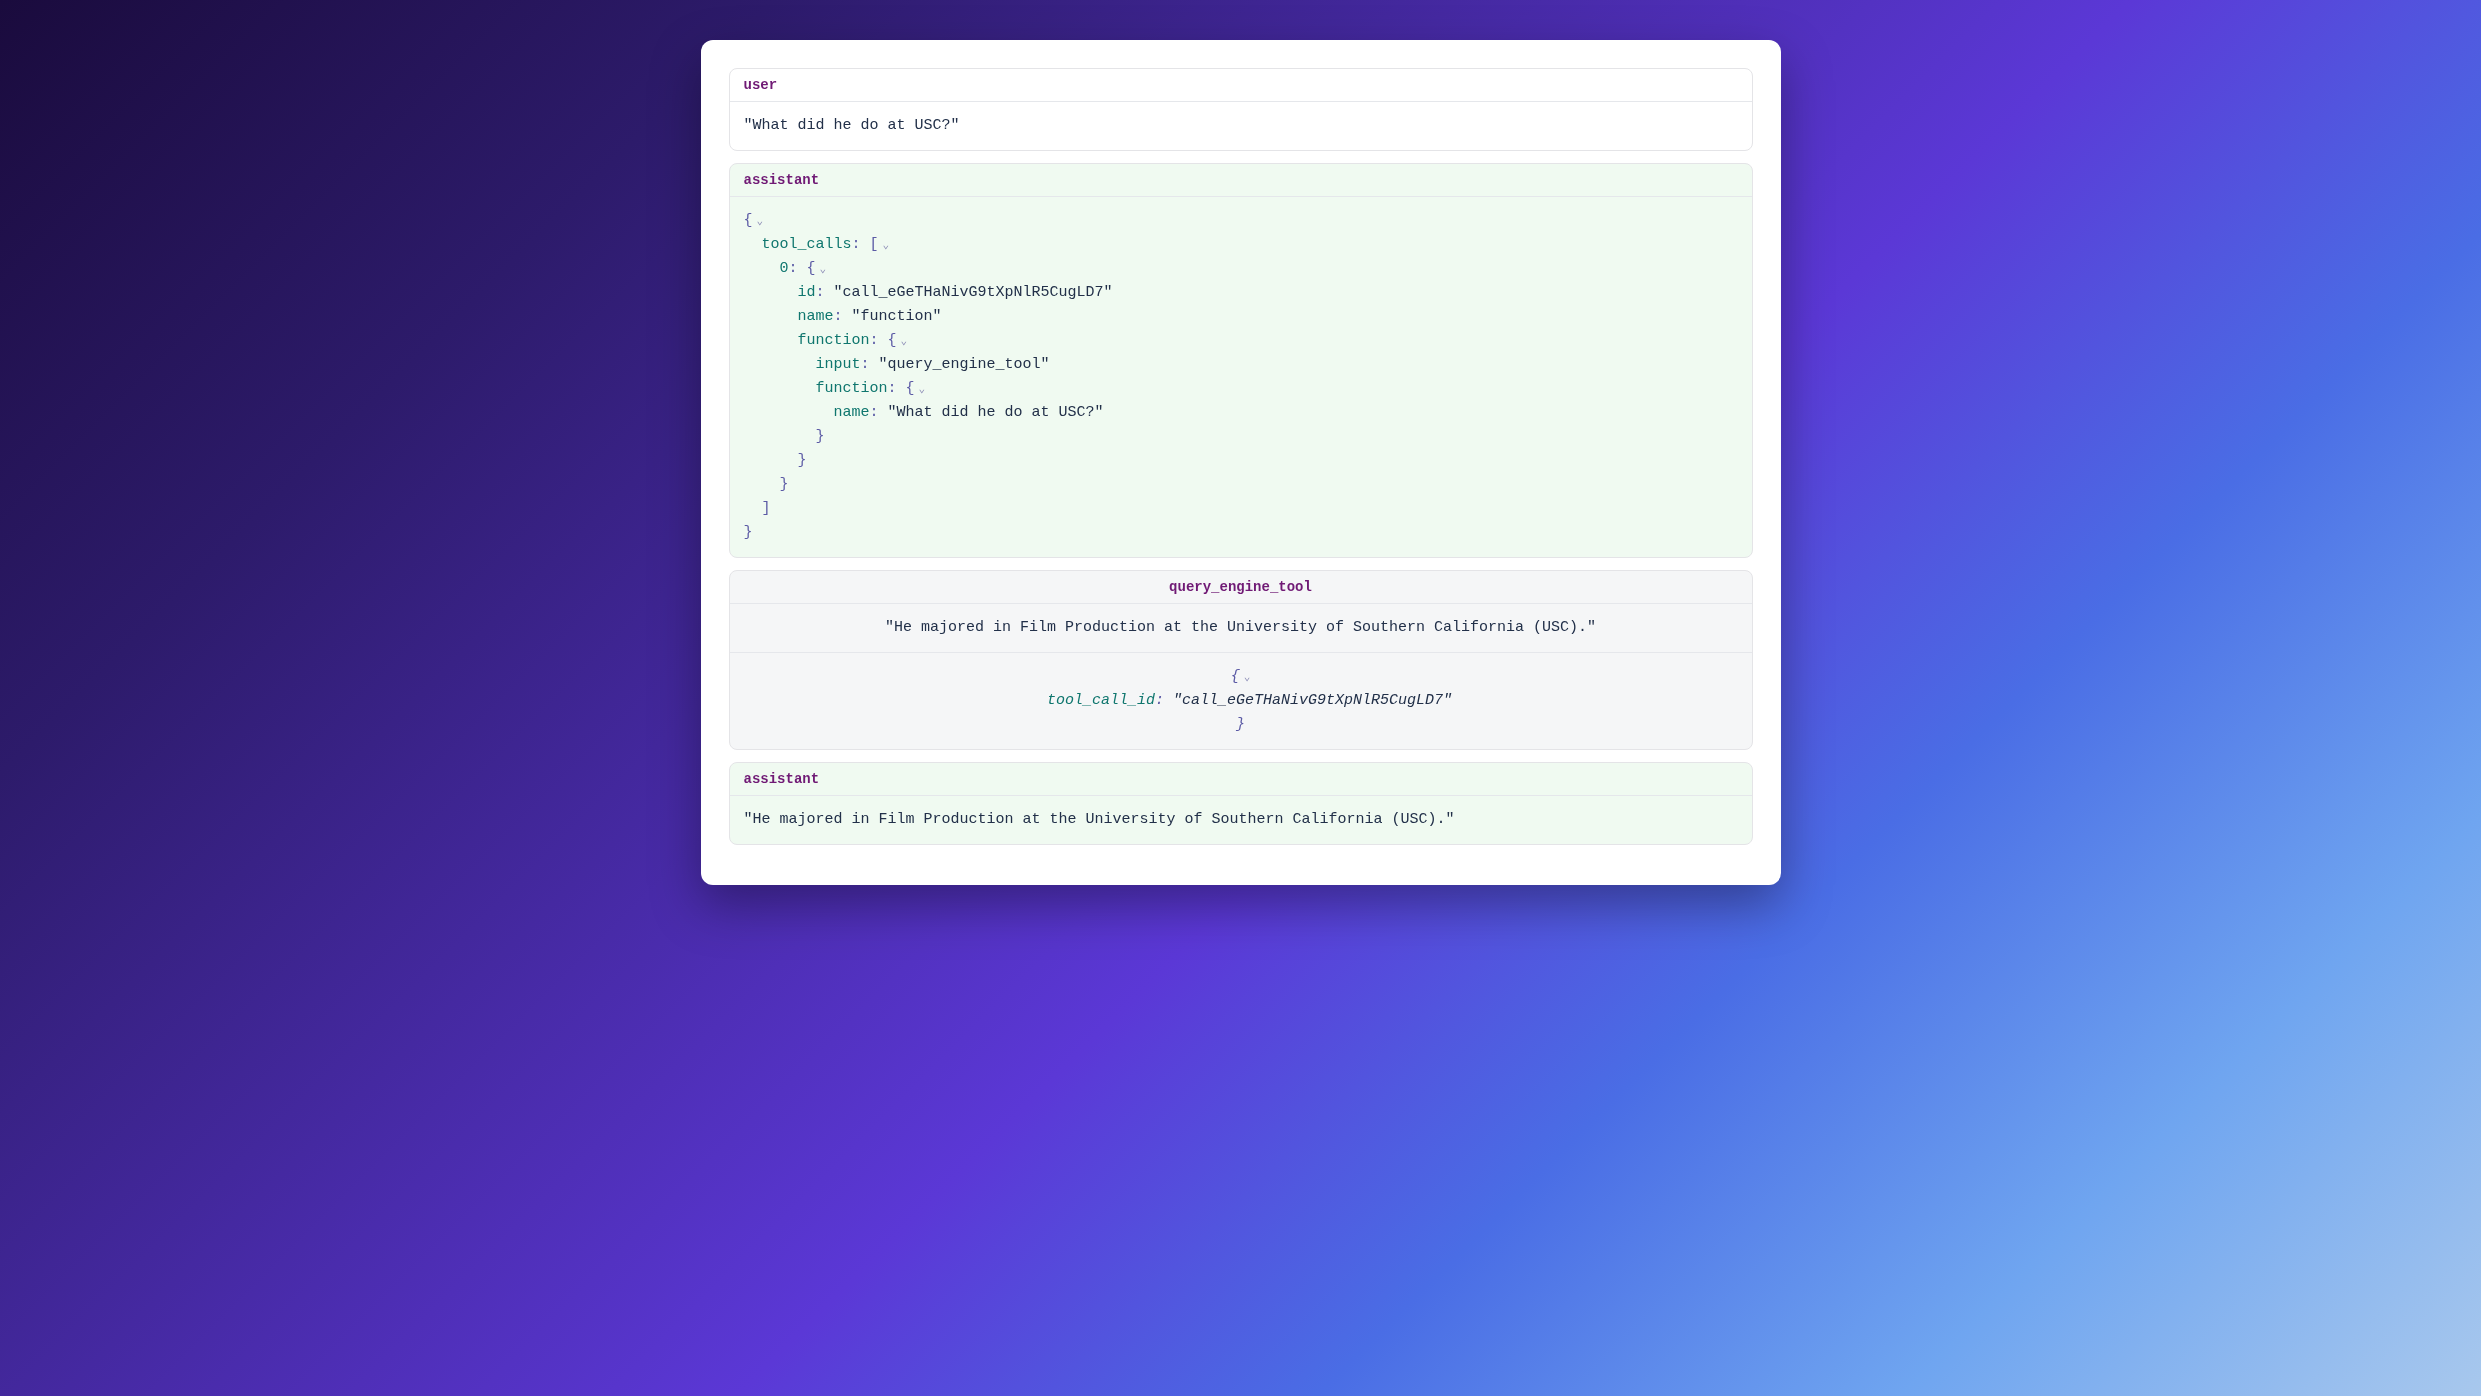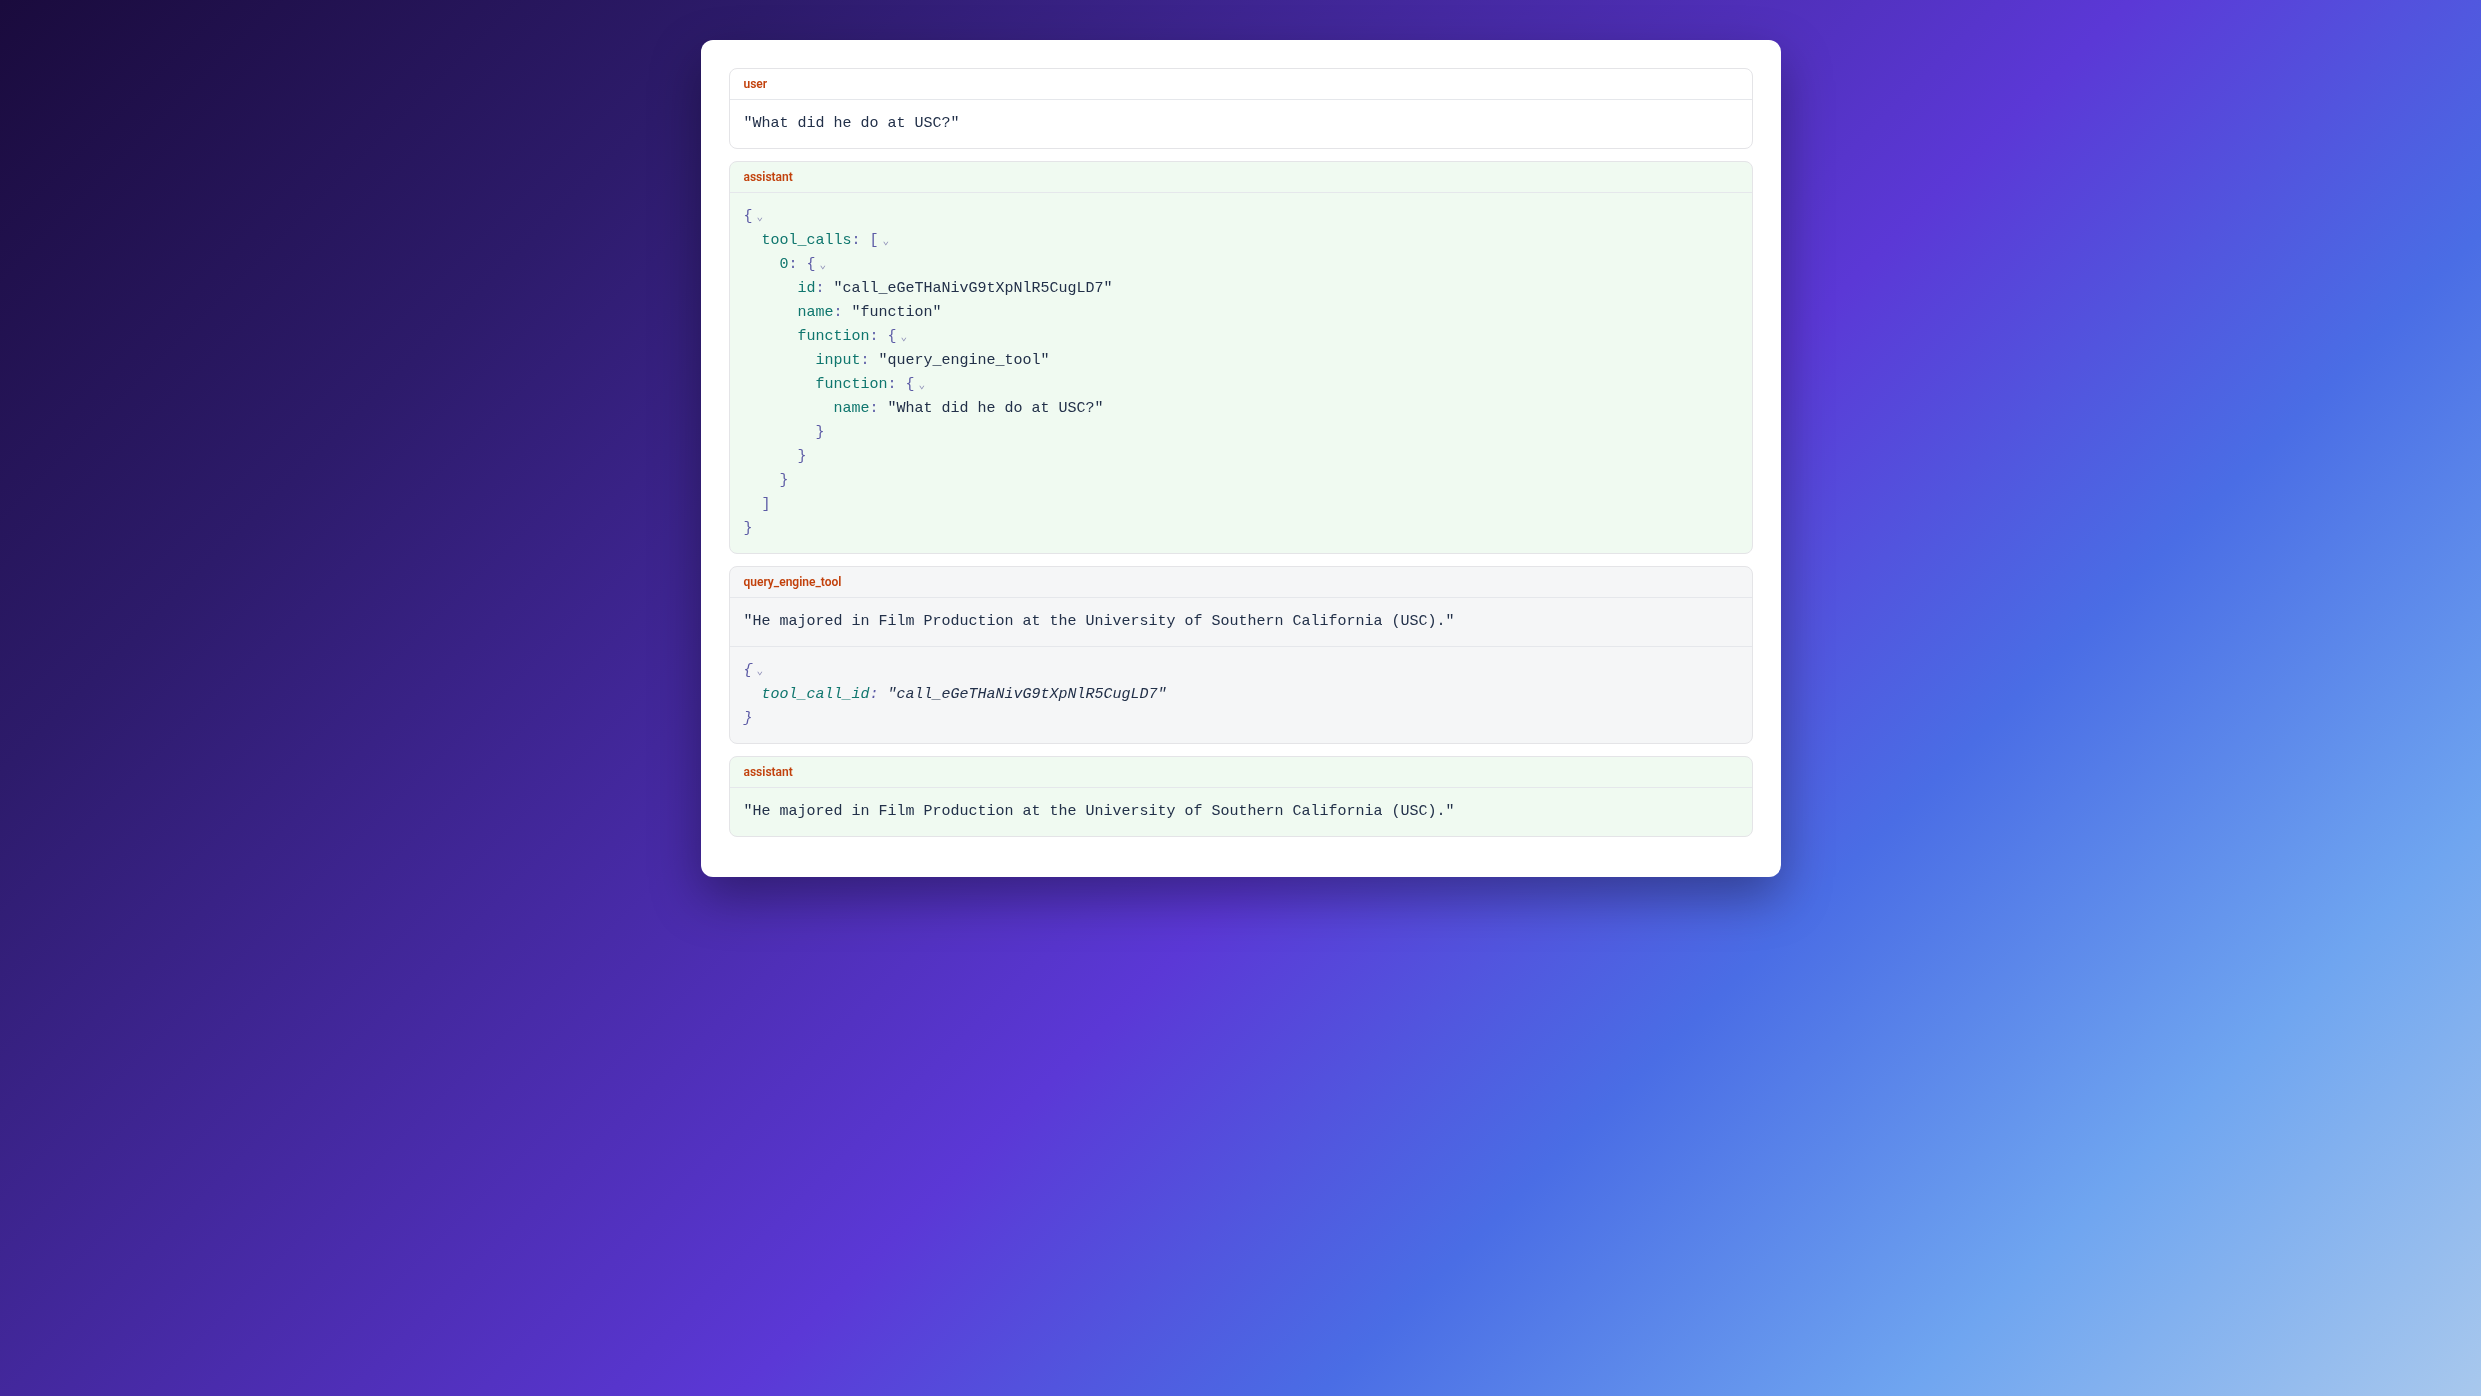--- a/index.html
+++ b/index.html
@@ -28,28 +28,29 @@
   }
 
   .msg {
     border: 1px solid #e4e4e7;
     border-radius: 8px;
     margin-bottom: 12px;
     overflow: hidden;
   }
   .msg.user { background: #ffffff; }
   .msg.assistant { background: #f0faf1; }
-  .msg.tool { background: #f5f6f7; }
+  .msg.tool { background: #f5f6f7; text-align: center; }
 
   .msg-header {
     padding: 8px 14px;
     border-bottom: 1px solid #e5e7eb;
-    font-size: 12px;
+    font-size: 14px;
     font-weight: 600;
-    color: #c2410c;
+    color: #701a75;
+    font-family: Liberation Mono, monospace;
   }
   .msg-body {
     padding: 12px 14px;
     font-family: "SFMono-Regular", Menlo, Consolas, "Liberation Mono", monospace;
     font-size: 15px;
     line-height: 1.6;
     color: #223049;
     white-space: pre;
   }
   .msg.tool .sub-body { border-top: 1px solid #e5e7eb; font-style: italic; }

